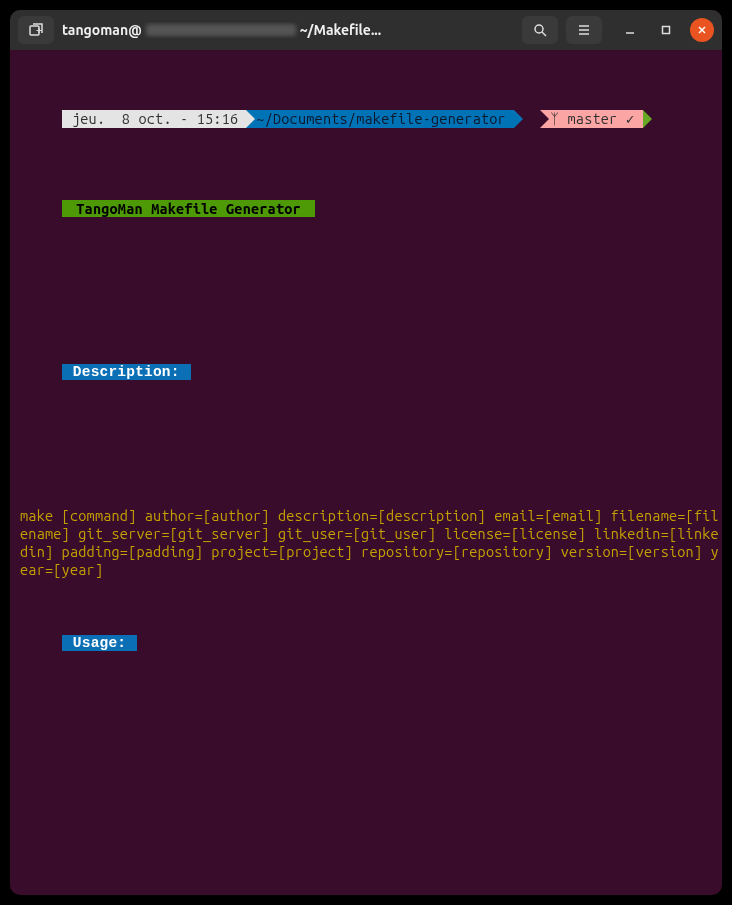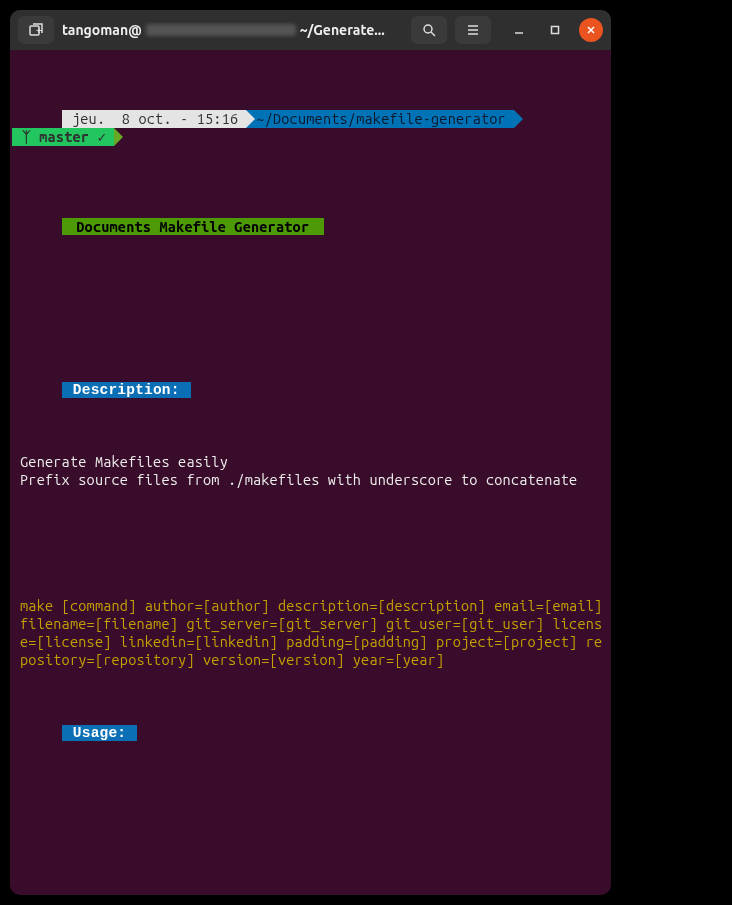--- a/index.html
+++ b/index.html
@@ -6,21 +6,21 @@
   body {
     background: #000;
     font-family: 'Ubuntu Mono', 'DejaVu Sans Mono', 'Consolas', monospace;
     font-size: 14px;
     width: 732px;
     height: 905px;
     overflow: hidden;
     padding: 10px;
   }
   .window {
-    width: 601px;
+    width: 712px;
     height: 885px;
     background: #380c2a;
     border-radius: 10px;
     overflow: hidden;
     box-shadow: 0 2px 10px rgba(0,0,0,0.5);
   }
   .titlebar {
     height: 40px;
     background: #2f2f2f;
     display: flex;
@@ -88,21 +88,21 @@
     border-left: 9px solid;
     border-left-color: inherit;
     z-index: 1;
   }
   .seg-white { background: #e4e4e4; color: #303030; border-left-color: #e4e4e4; }
   .seg-white::after { border-left-color: #e4e4e4; }
   .seg-blue  { background: #0073b7; color: #0f172a; border-left-color: #0073b7;}
   .seg-blue::after { border-left-color: #0073b7; }
   .seg-purple{ background: #380c2a; color:#fff; border-left-color:#380c2a;}
   .seg-purple::after{ border-left-color:#380c2a;}
-  .seg-green { background: #22c55e; color: #303030; border-left-color:#67a824;font-weight:bold;}
+  .seg-green { background: #fca5a5; color: #303030; border-left-color:#67a824;}
   .seg-green::after{ border-left-color:#67a824;}
   .seg-yellow{ background: #babd22; color: #303030; border-left-color:#babd22;}
   .seg-yellow::after{ border-left-color:#babd22;}
   .row { display: block; }
   .hl-white-on-blue { background:#0a6fb4; color:#fff; font-weight:bold; padding:0 2px;font-family:Liberation Mono, monospace;}
   .hl-green-bg { background:#4e9a06; color:#000; font-weight:bold; padding:0 2px;}
   .txt-white { color:#eeeeec;}
   .txt-yellow{ color:#c4a000;}
   .indent{ padding-left:8px;}
 </style>
@@ -114,21 +114,21 @@
     <div class="tb-btn">
       <svg viewBox="0 0 16 16" fill="none" stroke="currentColor" stroke-width="1.5">
           <rect x="2" y="4" width="9" height="9" rx="1"></rect>
           <path d="M5 2h9v9"></path>
           <path d="M11 6v5M8.5 8.5h5" stroke-width="1.2"></path>
         </svg>
     </div>
     <div class="title">
       <span>tangoman@</span>
       <span class="title-blur"></span>
-      <span>~/Generate...</span>
+      <span>~/Makefile...</span>
     </div>
     <div class="tb-btn">
       <svg viewBox="0 0 16 16" fill="none" stroke="currentColor" stroke-width="1.5">
           <circle cx="7" cy="7" r="4"></circle>
           <path d="M10 10l4 4"></path>
         </svg>
     </div>
     <div class="tb-btn">
       <svg viewBox="0 0 16 16" fill="none" stroke="currentColor" stroke-width="1.5">
           <path d="M3 4h10M3 8h10M3 12h10"></path>
@@ -151,28 +151,27 @@
           </svg>
       </div>
     </div>
   </div>
 
   <div class="terminal">
     <div class="row" style="line-height:18px;">
       <span class="seg seg-white">jeu.  8 oct. - 15:16</span><span class="seg seg-blue">~/Documents/makefile-generator</span><span class="seg seg-purple">&nbsp;</span><span class="seg seg-green"><span>ᛉ </span><span>master ✓</span></span>
     </div>
     <div class="row">
-      <span class="hl-green-bg" style="padding:0 6px;">&nbsp;<span>Documents Makefile Generator</span>&nbsp;</span>
+      <span class="hl-green-bg" style="padding:0 6px;">&nbsp;<span>TangoMan Makefile Generator</span>&nbsp;</span>
     </div>
     <div class="row">&nbsp;</div>
 
     <div class="row">
       <span class="hl-white-on-blue">&nbsp;<span>Description:</span>&nbsp;</span>
     </div>
-    <div id="desc-lines"><div class="row txt-white indent">Generate Makefiles easily</div><div class="row txt-white indent">Prefix source files from ./makefiles with underscore to concatenate</div></div>
     <div class="row">&nbsp;</div>
 
     <div class="row txt-yellow indent" style="word-break:break-all;">make [command] author=[author] description=[description] email=[email] filename=[filename] git_server=[git_server] git_user=[git_user] license=[license] linkedin=[linkedin] padding=[padding] project=[project] repository=[repository] version=[version] year=[year]</div>
     <div class="row">
       <span class="hl-white-on-blue">&nbsp;<span>Usage:</span>&nbsp;</span>
     </div>
     <div class="row">&nbsp;</div>
 
     
     

